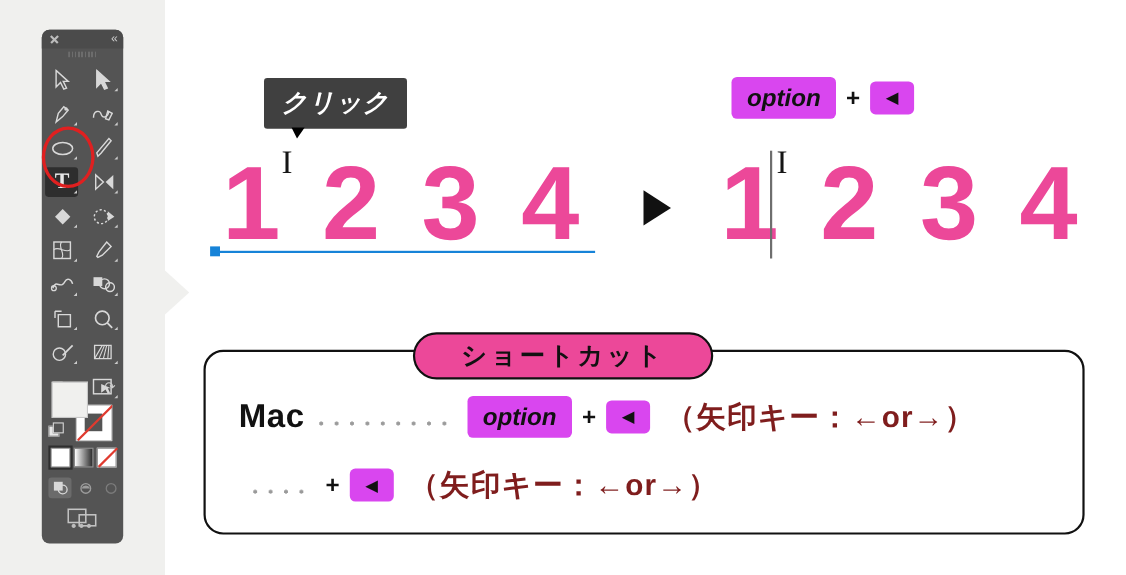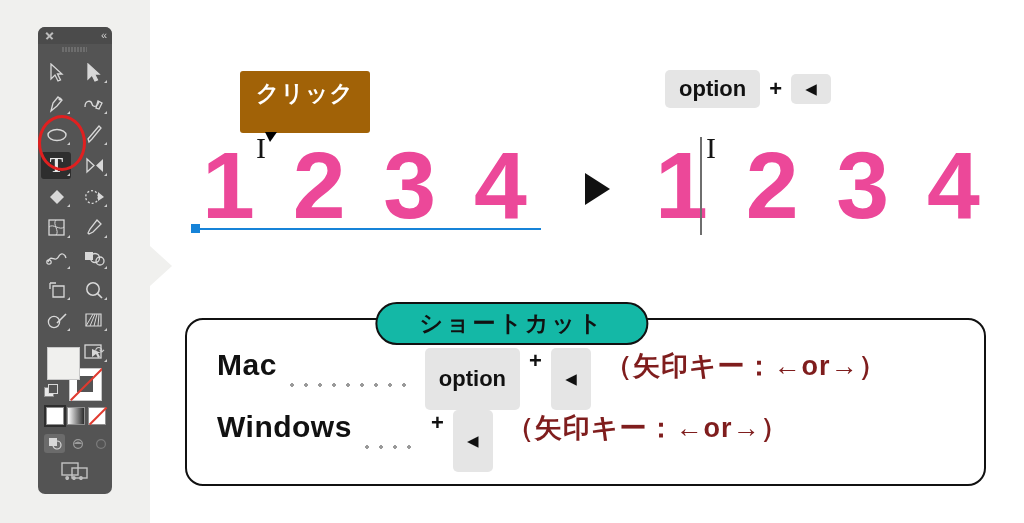--- a/index.html
+++ b/index.html
@@ -141,25 +141,26 @@
     position: absolute; left: 50%; top: 433px; transform: translateX(-50%);
   }
   .tb-dots {
     position: absolute; left: 50%; bottom: 12px; transform: translateX(-50%);
     color: #bdbdbd; font-size: 14px; letter-spacing: 2px; line-height: 8px;
   }
 
   
   .tooltip {
     position: absolute; left: 240px; top: 71px;
-    background: #a16207; color: #ffffff;
-    padding: 7px 16px 24px;
+    background: #404040; color: #ffffff;
+    padding: 7px 16px 8px;
     border-radius: 3px;
     font-size: 23px; font-weight: bold; letter-spacing: 1px;
     white-space: nowrap;
+    font-style: italic;
   }
   .tooltip-tail {
     position: absolute; left: 25px; bottom: -9px;
     width: 0; height: 0;
     border-left: 5px solid transparent;
     border-right: 7px solid transparent;
     border-top: 10px solid #000000;
   }
 
   
@@ -197,52 +198,53 @@
     position: absolute; left: 585px; top: 173px;
     width: 0; height: 0;
     border-top: 16px solid transparent;
     border-bottom: 16px solid transparent;
     border-left: 25px solid #111111;
   }
 
   
   .keychip {
     display: inline-flex; align-items: center; justify-content: center;
-    background: #e5e5e5; border-radius: 5px;
+    background: #d946ef; border-radius: 5px;
     color: #111111; font-size: 22px; font-weight: bold;
     padding: 6px 14px;
     vertical-align: middle;
+    font-style: italic;
   }
   .keychip.narrow { padding: 6px 10px; min-width: 40px; font-size: 15px; }
   .plus { font-size: 22px; font-weight: bold; color: #111111; margin: 0 9px; vertical-align: middle; }
 
   .top-keys {
     position: absolute; left: 665px; top: 70px;
     display: flex; align-items: center;
   }
 
   
   .shortcut-box {
     position: absolute; left: 185px; top: 318px;
     width: 801px; height: 168px;
     border: 2.5px solid #111111; border-radius: 18px;
     background: #ffffff;
   }
   .shortcut-title {
     position: absolute; left: 50%; top: 302px; transform: translateX(-50%);
-    background: #14b8a6; border: 2.5px solid #111111; border-radius: 22px;
+    background: #ec4899; border: 2.5px solid #111111; border-radius: 22px;
     padding: 4px 42px;
     font-size: 23px; font-weight: bold; letter-spacing: 3px; color: #111111;
     z-index: 4; white-space: nowrap;
   }
   .sc-rows {
     position: absolute; left: 0; top: 28px; width: 100%;
   }
   .sc-row {
-    display: flex; 
+    display: flex; align-items: center;
     height: 62px; padding-left: 30px; padding-right: 20px;
   }
   .os-label {
     font-size: 30px; font-weight: bold; color: #111111; letter-spacing: .5px;
     white-space: nowrap;
   }
   .leader {
     flex: 0 0 auto; margin: 0 10px 0 8px; height: 4px;
     background-image: radial-gradient(circle, #9a9a9a 1.6px, transparent 1.8px);
     background-size: 14px 4px; background-repeat: repeat-x;
@@ -492,21 +494,20 @@
       <div class="sc-row">
         <span class="os-label">Mac</span>
         <span class="leader long"></span>
         <span class="keychip">option</span>
         <span class="plus">+</span>
         <span class="keychip narrow">◀</span>
         <span class="arrow-note">（矢印キー：←or→）</span>
       </div>
 
       <div class="sc-row">
-        <span class="os-label">Windows</span>
         <span class="leader short"></span>
         <span class="plus">+</span>
         <span class="keychip narrow">◀</span>
         <span class="arrow-note">（矢印キー：←or→）</span>
       </div>
 
     </div>
   </div>
   <div class="shortcut-title">ショートカット</div>
 

